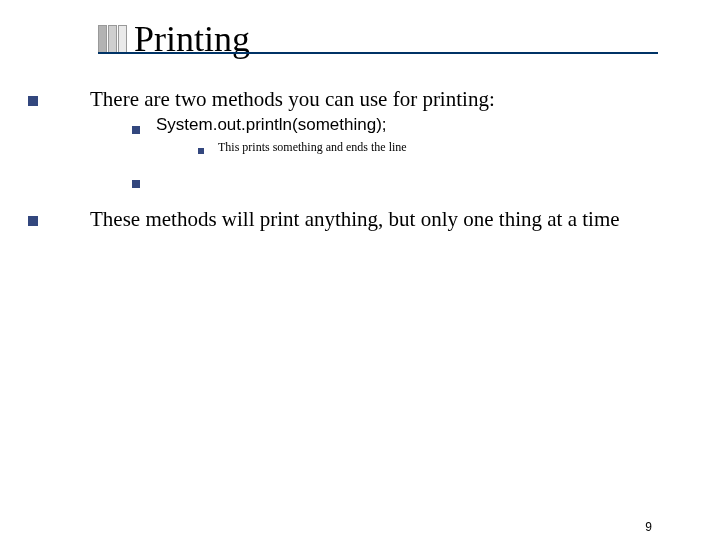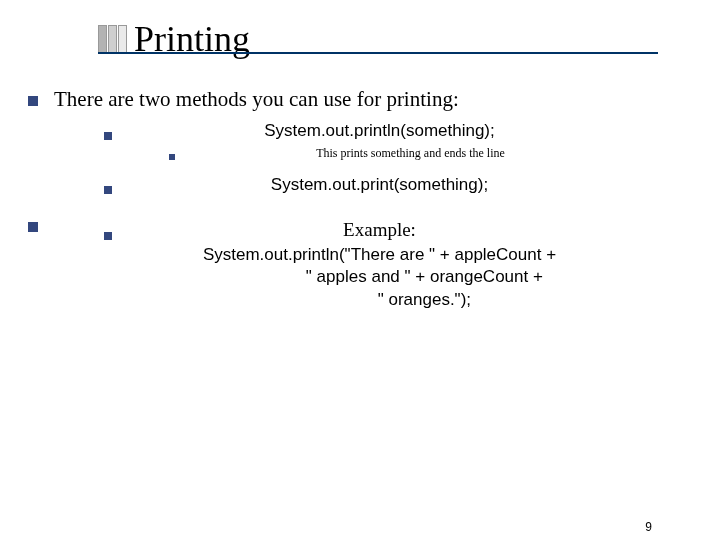--- a/index.html
+++ b/index.html
@@ -9,25 +9,25 @@
   .title-blocks { display: inline-flex; flex-direction: row; margin-right: 6px; }
   .tb { display: inline-block; border: 1px solid #999; margin-right: 1px; }
   .tb1 { width: 9px; height: 28px; background: #b3b3b3; }
   .tb2 { width: 9px; height: 28px; background: #cfcfcf; }
   .tb3 { width: 9px; height: 28px; background: #eaeaea; }
   .title-text { font-size: 36px; font-weight: 400; }
   .title-rule { position: absolute; top: 52px; left: 98px; width: 560px; height: 2px; background: #003366; }
 
   .content { position: absolute; top: 86px; left: 28px; right: 25px; font-size: 21px; line-height: 1.25; }
   .lvl1 { margin-bottom: 8px; }
-  .lvl1 > .row { display: flex; }
+  .lvl1 > .row { display: flex; gap: 36px; }
   .lvl1 > .row > .bul { flex: 0 0 26px; }
   .lvl1-body { flex: 1; }
 
-  .lvl2 { margin-top: 6px; margin-left: 42px; font-size: 19px; text-align: center; }
+  .lvl2 { margin-left: 42px; font-size: 19px; }
   .lvl2 > .row { display: flex; margin-bottom: 4px; }
   .lvl2 > .row > .bul { flex: 0 0 24px; padding-top: 4px; }
   .lvl2-body { flex: 1; }
 
   .lvl3 { margin-top: 4px; margin-left: 42px; font-size: 12px; }
   .lvl3 > .row { display: flex; margin-bottom: 4px; }
   .lvl3 > .row > .bul { flex: 0 0 20px; padding-top: 3px; }
   .lvl3-body { flex: 1; }
 
   .sq { display: inline-block; background: #33477e; }
@@ -79,46 +79,35 @@
                       <span>This prints something and ends the line</span>
                     </div>
                   </div>
                 </div>
               </div>
             </div>
 
             <div class="row">
               <span class="bul"><span class="sq sq-md"></span></span>
               <div class="lvl2-body">
-                <span class="code">System.out.print(something);</span>
               </div>
             </div>
           </div>
 
         </div>
       </div>
     </div>
 
     <div class="lvl1">
       <div class="row">
         <span class="bul"><span class="sq sq-lg"></span></span>
         <div class="lvl1-body">
+          <span>These methods will print anything, but only one thing at a time</span>
 
           <div class="lvl2">
-            <div class="row">
-              <span class="bul"><span class="sq sq-md"></span></span>
-              <div class="lvl2-body">
-                <span>Example:</span>
-                <div class="example-block">
-                  <div class="example-line">System.out.println("There are " + appleCount +</div>
-                  <div class="example-line">                   " apples and " + orangeCount +</div>
-                  <div class="example-line">                   " oranges.");</div>
-                </div>
-              </div>
-            </div>
           </div>
 
         </div>
       </div>
     </div>
 
   </div>
 
   <div class="pagenum">9</div>
 </div>

